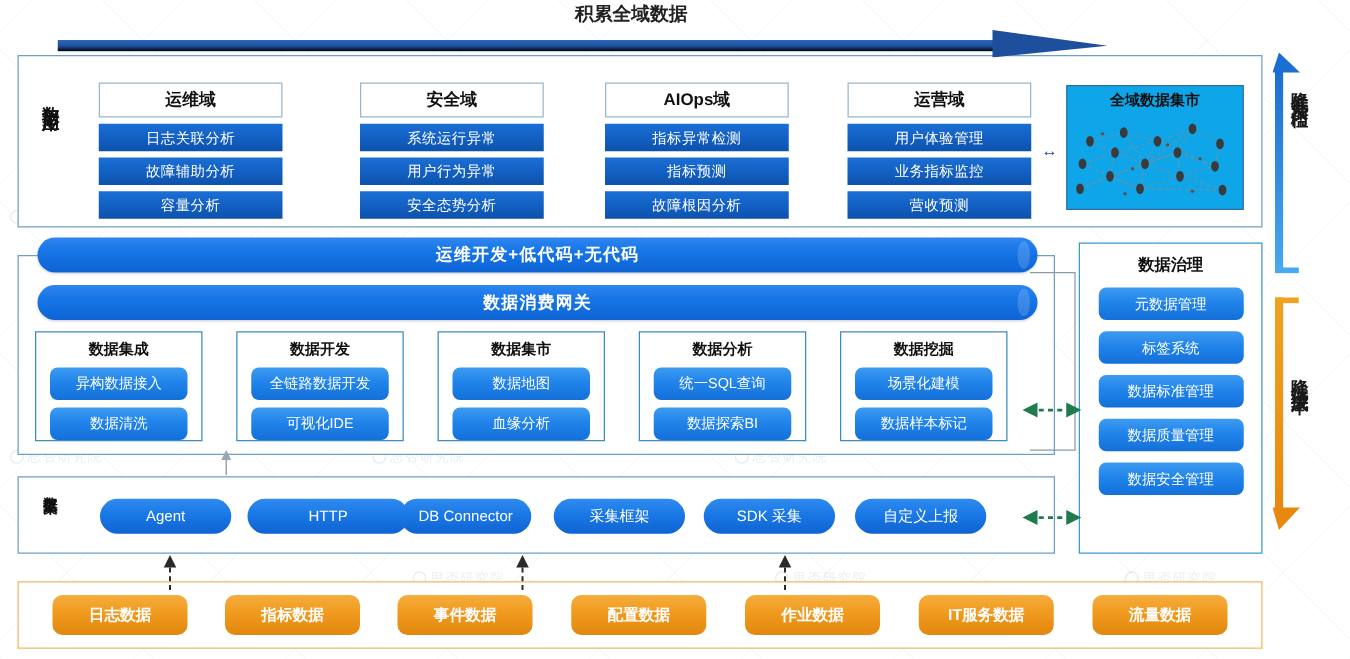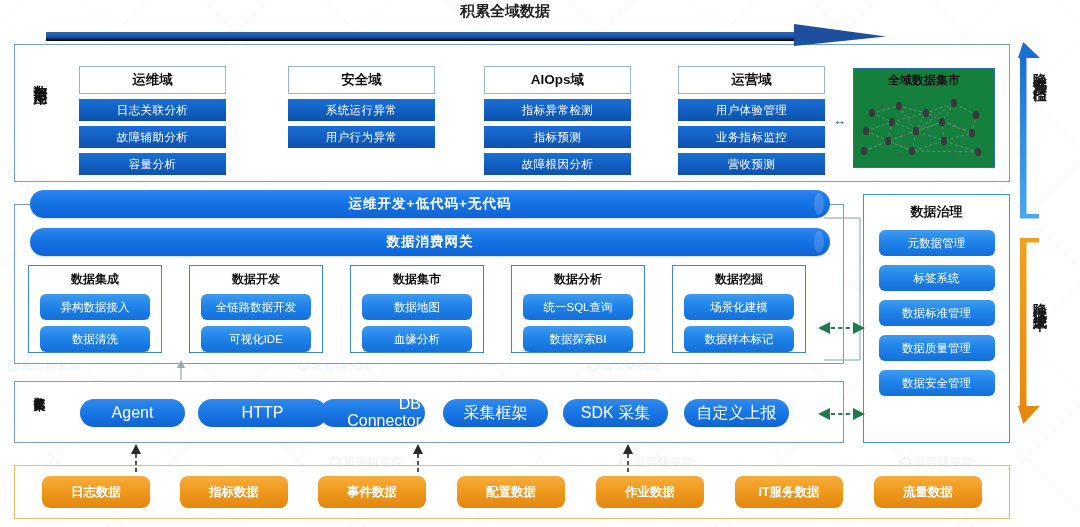--- a/index.html
+++ b/index.html
@@ -50,21 +50,21 @@
   }
   .dom-item {
     height:22px; margin-top:5px;
     background:linear-gradient(180deg,#1a6fd4 0%,#1360c4 50%,#0d52ab 100%);
     color:#fff; font-size:11.5px; display:flex; align-items:center;
     justify-content:center; letter-spacing:.4px;
   }
 
   
   #mart-box {
-    position:absolute; border:1.4px solid #2f6fa8; background:#15803d; z-index:3;
+    position:absolute; border:1.4px solid #2f6fa8; background:#0ea5e9; z-index:3;
   }
   #mart-title {
     text-align:center; font-size:12px; font-weight:700; padding-top:3px; color:#111;
   }
   #mart-svg { display:block; }
   #mart-link {
     position:absolute; z-index:4; font-size:13px; color:#16518f; font-weight:700;
   }
 
   
@@ -91,22 +91,22 @@
     margin:6px auto 0; border-radius:6px; height:26px; width:84%;
     background:linear-gradient(180deg,#3d9bf0 0%,#2184ea 45%,#1370d8 100%);
     color:#fff; font-size:11.5px; display:flex; align-items:center;
     justify-content:center; text-align:center; line-height:1.05; padding:0 3px;
   }
 
   
   .pill {
     position:absolute; z-index:3; border-radius:14px; height:28px;
     background:linear-gradient(180deg,#2f8bef 0%,#1a78e6 45%,#0f63d2 100%);
-    color:#fff; font-size:16px; display:flex; align-items:center;
-    justify-content:center; text-align:right; line-height:1.04; padding:0 4px;
+    color:#fff; font-size:12px; display:flex; align-items:center;
+    justify-content:center; text-align:left; line-height:1.04; padding:0 4px;
   }
 
   
   #src-panel { position:absolute; border:1.5px solid #efb860; background:#fff; z-index:2;}
   .src {
     position:absolute; z-index:3; border-radius:8px; height:32px;
     background:linear-gradient(180deg,#f6ad3c 0%,#f09a1e 45%,#e2870f 100%);
     color:#fff; font-size:12.5px; display:flex; align-items:center;
     justify-content:center; font-weight:600;
   }
@@ -167,20 +167,21 @@
 <div class="dom-card" id="dom0" style="left:79px; top:66px; width:147px;">
   <div class="dom-head">运维域</div>
   <div class="dom-item">日志关联分析</div>
   <div class="dom-item">故障辅助分析</div>
   <div class="dom-item">容量分析</div>
 </div>
 <div class="dom-card" id="dom1" style="left:288px; top:66px; width:147px;">
   <div class="dom-head">安全域</div>
   <div class="dom-item">系统运行异常</div>
   <div class="dom-item">用户行为异常</div>
+  <div class="dom-item">安全态势分析</div>
 </div>
 <div class="dom-card" id="dom2" style="left:484px; top:66px; width:147px;">
   <div class="dom-head">AIOps域</div>
   <div class="dom-item">指标异常检测</div>
   <div class="dom-item">指标预测</div>
   <div class="dom-item">故障根因分析</div>
 </div>
 <div class="dom-card" id="dom3" style="left:678px; top:66px; width:147px;">
   <div class="dom-head">运营域</div>
   <div class="dom-item">用户体验管理</div>

